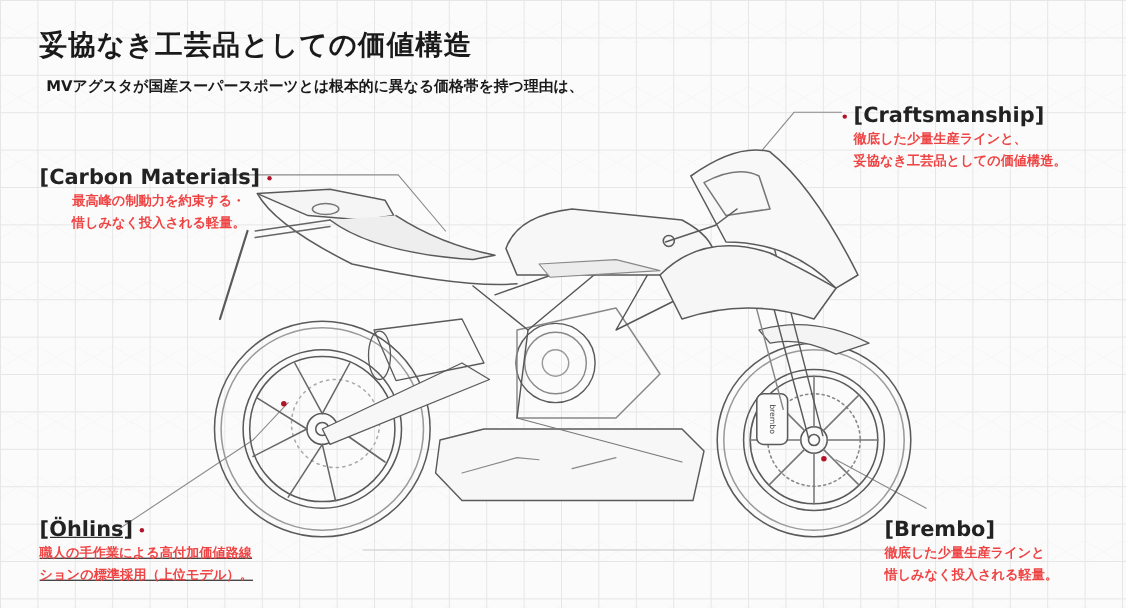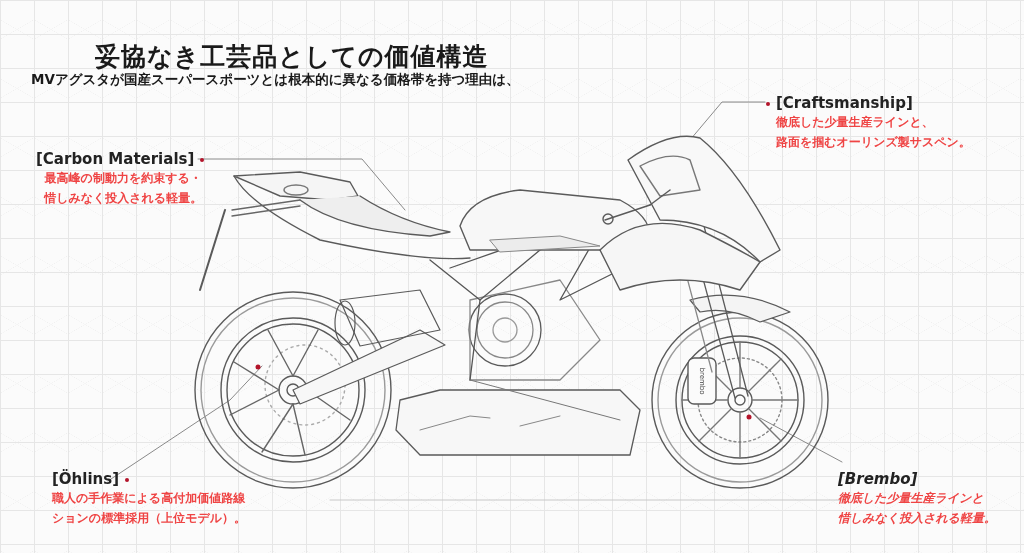--- a/index.html
+++ b/index.html
@@ -10,29 +10,29 @@
       linear-gradient(#e6e6e6 1px, transparent 1px),
       linear-gradient(90deg, #e6e6e6 1px, transparent 1px),
       linear-gradient(30deg, transparent 49.5%, #efefef 50%, transparent 50.5%),
       linear-gradient(150deg, transparent 49.5%, #efefef 50%, transparent 50.5%);
     background-size: 34px 34px, 34px 34px, 34px 59px, 34px 59px;
     font-family: "DejaVu Sans", "Liberation Sans", sans-serif;
     color: #1a1a1a;
   }
   .title {
     position: absolute; left: 36px; top: 24px;
-    font-size: 25px; font-weight: bold; letter-spacing: 1px; margin: 16px; padding-left: 43px;
+    font-size: 25px; font-weight: bold; letter-spacing: 1px; margin: 0;
   }
   .subtitle {
-    position: absolute; left: 31px; top: 68px;
+    position: absolute; left: 42px; top: 68px;
     font-size: 13.5px; font-weight: bold; line-height: 22px;
   }
   .subtitle div { white-space: nowrap; }
   .callout { position: absolute; }
-  .callout .head { font-size: 15px; font-weight: bold; color: #222; white-space: nowrap; }
+  .callout .head { font-size: 19px; font-weight: bold; color: #222; white-space: nowrap; }
   .callout .body { font-size: 12px; font-weight: bold; line-height: 20px; color: #ef4444; white-space: nowrap; }
   .dot { display: inline-block; width: 4px; height: 4px; border-radius: 50%; background: #b3142a; vertical-align: middle; margin: 0 6px; }
   svg.art { position: absolute; left: 0; top: 0; }
 </style>
 </head>
 <body>
 
 <h1 class="title">妥協なき工芸品としての価値構造</h1>
 <div class="subtitle">
   <div>MVアグスタが国産スーパースポーツとは根本的に異なる価格帯を持つ理由は、</div>
@@ -151,39 +151,39 @@
   <g fill="#b3142a">
     <circle cx="258" cy="367" r="2.5"></circle>
     <circle cx="749" cy="417" r="2.5"></circle>
   </g>
 </svg>
 
 <div class="callout" style="left:760px; top:94px;">
   <div class="head"><span class="dot"></span><span>[Craftsmanship]</span></div>
   <div class="body" style="margin-left:16px;">
     <div>徹底した少量生産ラインと、</div>
-    <div>路面を掴むオーリンズ製サスペン。</div>
+    <div>妥協なき工芸品としての価値構造。</div>
   </div>
 </div>
 
 <div class="callout" style="left:36px; top:150px;text-align:center;">
   <div class="head"><span>[Carbon Materials]</span><span class="dot"></span></div>
   <div class="body">
     <div>最高峰の制動力を約束する・</div>
     <div>惜しみなく投入される軽量。</div>
   </div>
 </div>
 
-<div class="callout" style="left:52px; top:470px;">
+<div class="callout" style="left:36px; top:470px;text-decoration:underline;">
   <div class="head"><span>[Öhlins]</span><span class="dot"></span></div>
   <div class="body">
     <div>職人の手作業による高付加価値路線</div>
     <div>ションの標準採用（上位モデル）。</div>
   </div>
 </div>
 
-<div class="callout" style="left:838px; top:470px;font-style:italic;">
+<div class="callout" style="left:804px; top:470px;">
   <div class="head"><span>[Brembo]</span></div>
   <div class="body">
     <div>徹底した少量生産ラインと</div>
     <div>惜しみなく投入される軽量。</div>
   </div>
 </div>
 
 </body></html>

